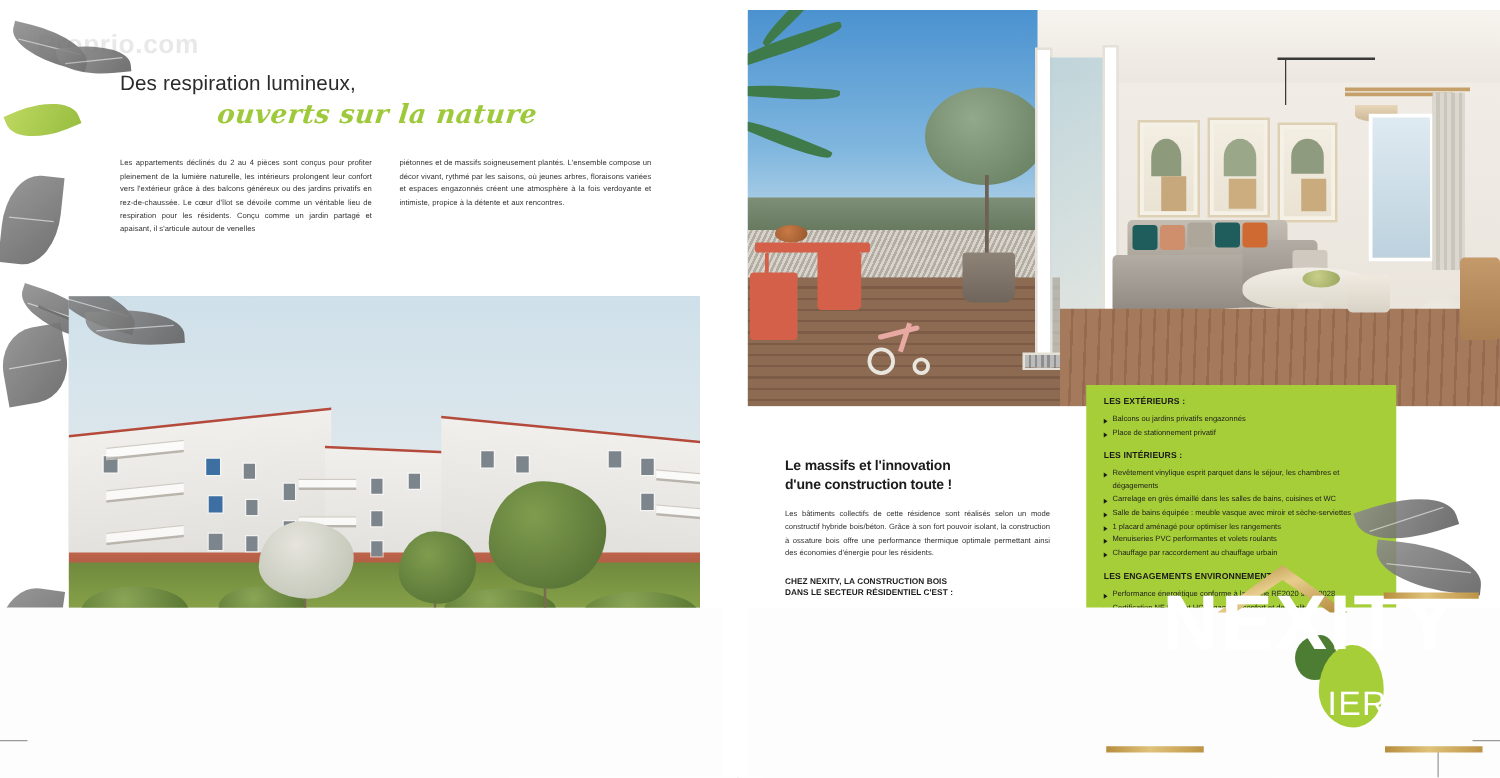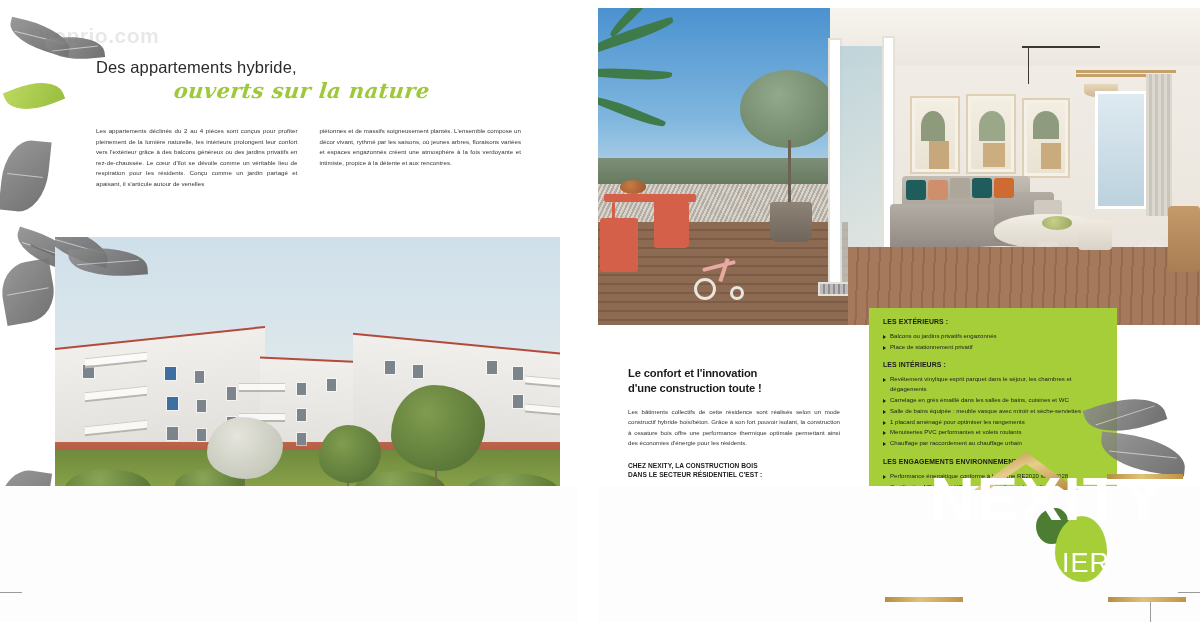--- a/index.html
+++ b/index.html
@@ -376,21 +376,21 @@
       </div>
     <div class="leaf" style="left:14px; top:236px; width:66px; height:28px; transform:rotate(18deg);">
         <span class="vein"></span>
       </div>
     <div class="leaf" style="left:2px;  top:262px; width:52px; height:60px; border-radius:55% 0 55% 0; transform:rotate(-10deg);">
         <span class="vein"></span>
       </div>
     <div class="stem" style="left:28px; top:258px; width:74px; transform:rotate(22deg);"></div>
 
     <div class="headline">
-      <h1>Des appartements hybride,</h1>
+      <h1>Des respiration lumineux,</h1>
       <span class="script">ouverts sur la nature</span>
     </div>
 
     <div class="cols">
       <div class="col">
         <p>Les appartements déclinés du 2 au 4 pièces sont conçus pour profiter pleinement de la lumière naturelle, les intérieurs prolongent leur confort vers l'extérieur grâce à des balcons généreux ou des jardins privatifs en rez-de-chaussée.
 Le cœur d'îlot se dévoile comme un véritable lieu de respiration pour les résidents. Conçu comme un jardin partagé et apaisant, il s'articule autour de venelles</p>
       </div>
       <div class="col">
         <p>piétonnes et de massifs soigneusement plantés.
@@ -561,21 +561,21 @@
       <div class="pouf" style="left:288px; top:244px; width:76px; height:48px;"></div>
       <div class="armchair" style="left:524px; top:228px; width:78px; height:86px;"></div>
       <div class="int-floor"></div>
       <div class="olive-can" style="left:444px; top:208px; width:30px; height:14px; background:radial-gradient(circle at 40% 35%,#c8cf8a,#97a35a);"></div>
       <div class="sofa-base" style="left:570px; top:198px; width:32px; height:66px; background:linear-gradient(#c49a6b,#a87e52);"></div>
       <div class="sofa-base" style="left:480px; top:212px; width:34px; height:30px; background:linear-gradient(#efe9df,#d8d2c7);"></div>
     </div>
 
     <div class="rblock" style="left:30px; top:366px;">
       <h2>
-        <span>Le confort et l'innovation</span><br>
+        <span>Le massifs et l'innovation</span><br>
         <span>d'une construction toute !</span>
       </h2>
       <p class="intro">Les bâtiments collectifs de cette résidence sont réalisés selon un mode constructif hybride bois/béton. Grâce à son fort pouvoir isolant, la construction à ossature bois offre une performance thermique optimale permettant ainsi des économies d'énergie pour les résidents.</p>
       <h3>
         <span>CHEZ NEXITY, LA CONSTRUCTION BOIS</span><br>
         <span>DANS LE SECTEUR RÉSIDENTIEL C'EST :</span>
       </h3>
       <ul class="bul">
         <li>Des bois de construction issus de forêts éco-gérées garantissant le renouvellement des ressources</li>
         <li>Une fabrication hors site des éléments de structure et de façade permettant moins de nuisances sonores pour le voisinage pendant la durée du chantier</li>

